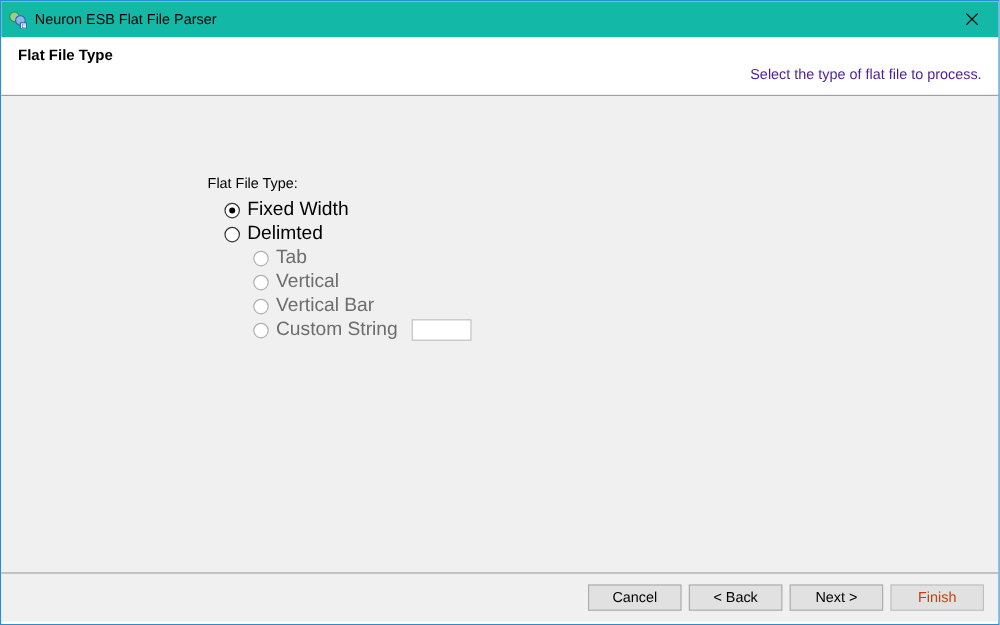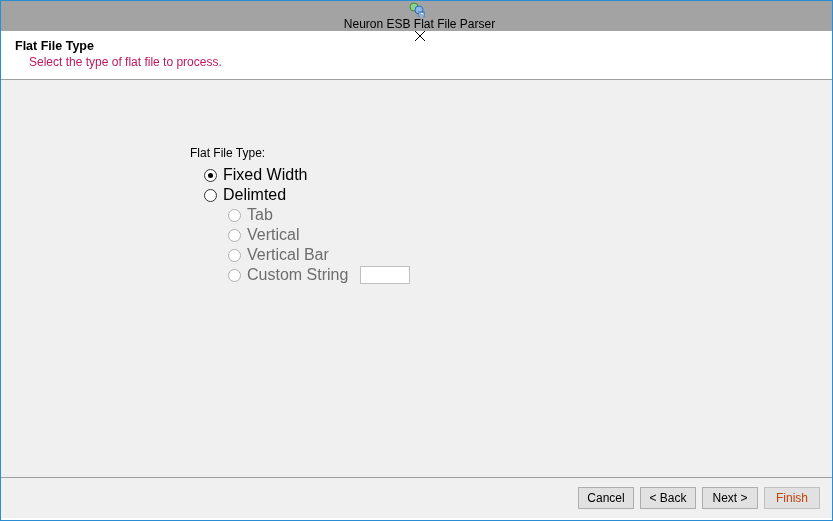--- a/index.html
+++ b/index.html
@@ -9,25 +9,24 @@
     font-size: 12px;
     color: #000;
     background: #fff;
     width: 833px;
     height: 521px;
     overflow: hidden;
     border: 1px solid #2a8dd4;
   }
   .titlebar {
     height: 30px;
-    background: #a3a3a3;
+    background: #14b8a6;
     display: flex;
     align-items: center;
     padding: 0 0 0 6px;
-    flex-direction: column;
   }
   .titlebar .app-icon {
     width: 16px; height: 16px;
     margin-right: 6px;
     display: flex; align-items: center; justify-content: center;
   }
   .titlebar .title {
     flex: 1;
     font-size: 12px;
     color: #000;
@@ -42,39 +41,40 @@
     padding: 8px 14px 10px 14px;
     background: #fff;
   }
   .header .h-title {
     font-weight: 600;
     font-size: 12.5px;
     color: #000;
   }
   .header .h-sub {
     font-size: 12px;
-    color: #be185d;
+    color: #4c1d95;
     padding-left: 14px;
     margin-top: 2px;
+    text-align: right;
   }
   .sep {
     height: 1px;
     background: #a0a0a0;
     margin: 0;
   }
 
   .content {
     background: #f0f0f0;
     height: 398px;
     border-bottom: 1px solid #a0a0a0;
     position: relative;
   }
   .form-block {
     position: absolute;
-    left: 189px;
+    left: 172px;
     top: 66px;
   }
   .group-label {
     font-size: 12px;
     margin-bottom: 5px;
   }
   .radio-row {
     display: flex;
     align-items: center;
     height: 20px;
@@ -130,21 +130,21 @@
   .footer {
     height: 40px;
     background: #f0f0f0;
     display: flex;
     align-items: center;
     justify-content: flex-end;
     padding-right: 12px;
     gap: 6px;
   }
   .btn {
-    width: 56px;
+    width: 78px;
     height: 22px;
     background: #e1e1e1;
     border: 1px solid #adadad;
     font-size: 12px;
     font-family: inherit;
     color: #000;
     cursor: pointer;
     padding: 0;
   }
   .btn:disabled {

